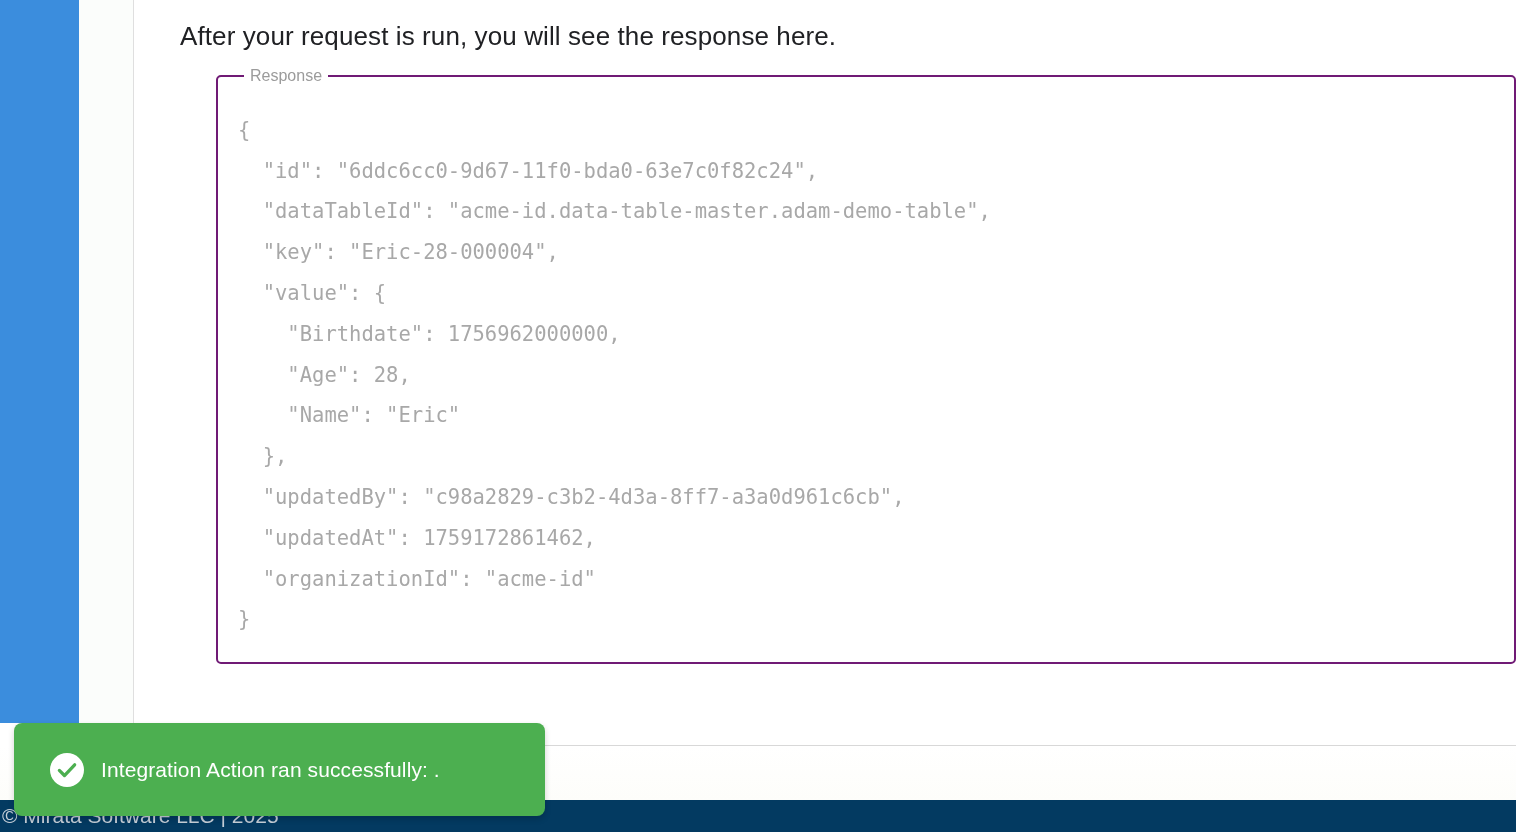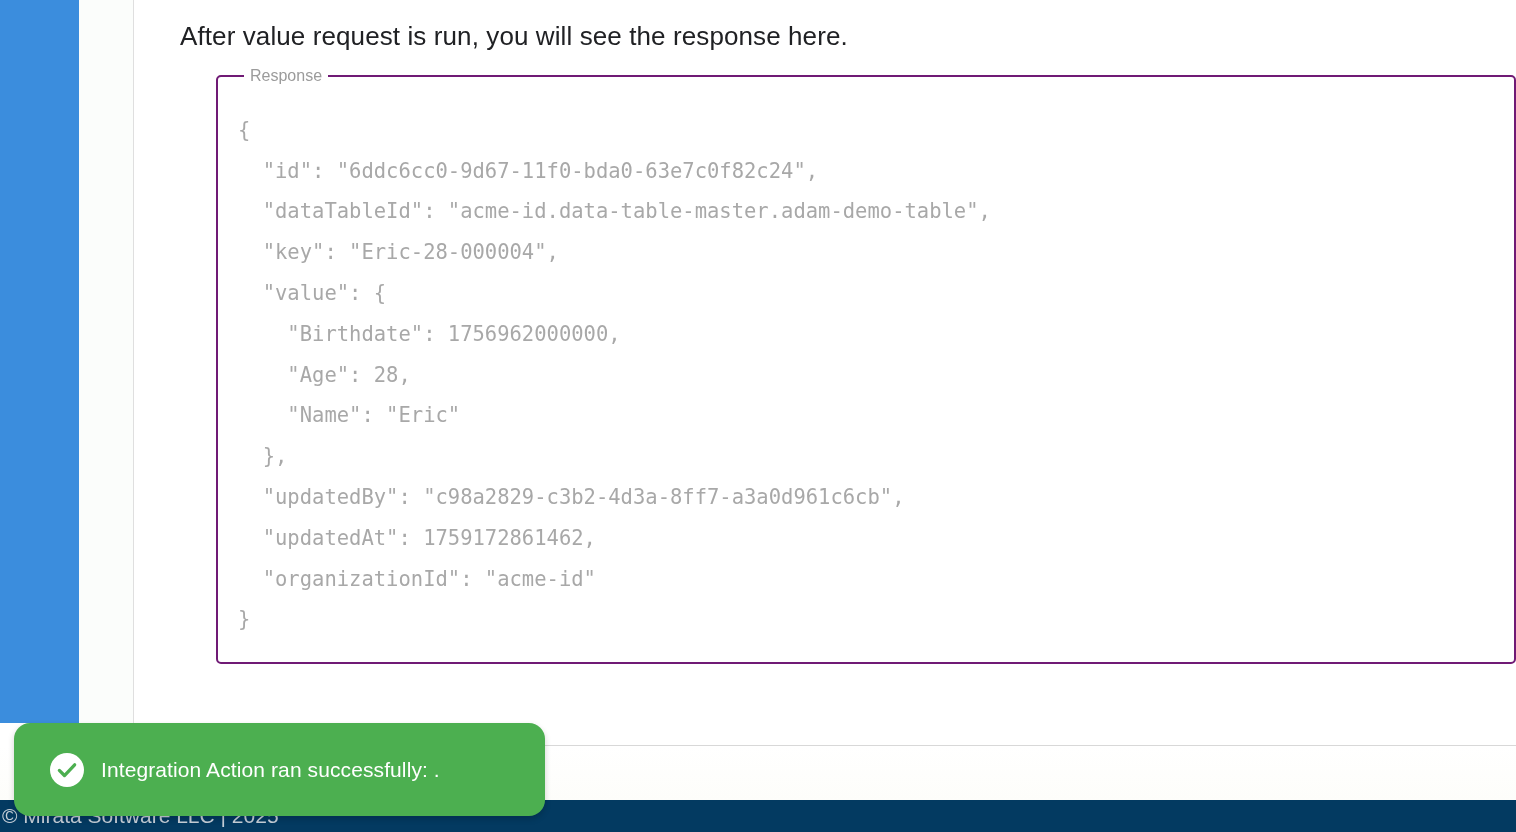--- a/index.html
+++ b/index.html
@@ -132,21 +132,21 @@
   }
 
   
   .toast {
     position: absolute;
     left: 14px;
     top: 723px;
     width: 531px;
     height: 93px;
     background: #4caf50;
-    border-radius: 16px;
+    border-radius: 8px;
     display: flex;
     align-items: center;
     padding-left: 36px;
     box-shadow: 0 3px 6px rgba(0,0,0,0.18);
     z-index: 40;
   }
 
   .toast-icon {
     width: 34px;
     height: 34px;
@@ -174,21 +174,21 @@
 
 <div id="app">
 
   <div class="rail"></div>
 
   <div class="subpanel"></div>
 
   <div class="content">
     <div class="content-inner">
 
-      <div class="intro-text">After value request is run, you will see the response here.</div>
+      <div class="intro-text">After your request is run, you will see the response here.</div>
 
       <fieldset class="response-fieldset">
         <legend>Response</legend>
         <pre class="json-block">{
   "id": "6ddc6cc0-9d67-11f0-bda0-63e7c0f82c24",
   "dataTableId": "acme-id.data-table-master.adam-demo-table",
   "key": "Eric-28-000004",
   "value": {
     "Birthdate": 1756962000000,
     "Age": 28,

